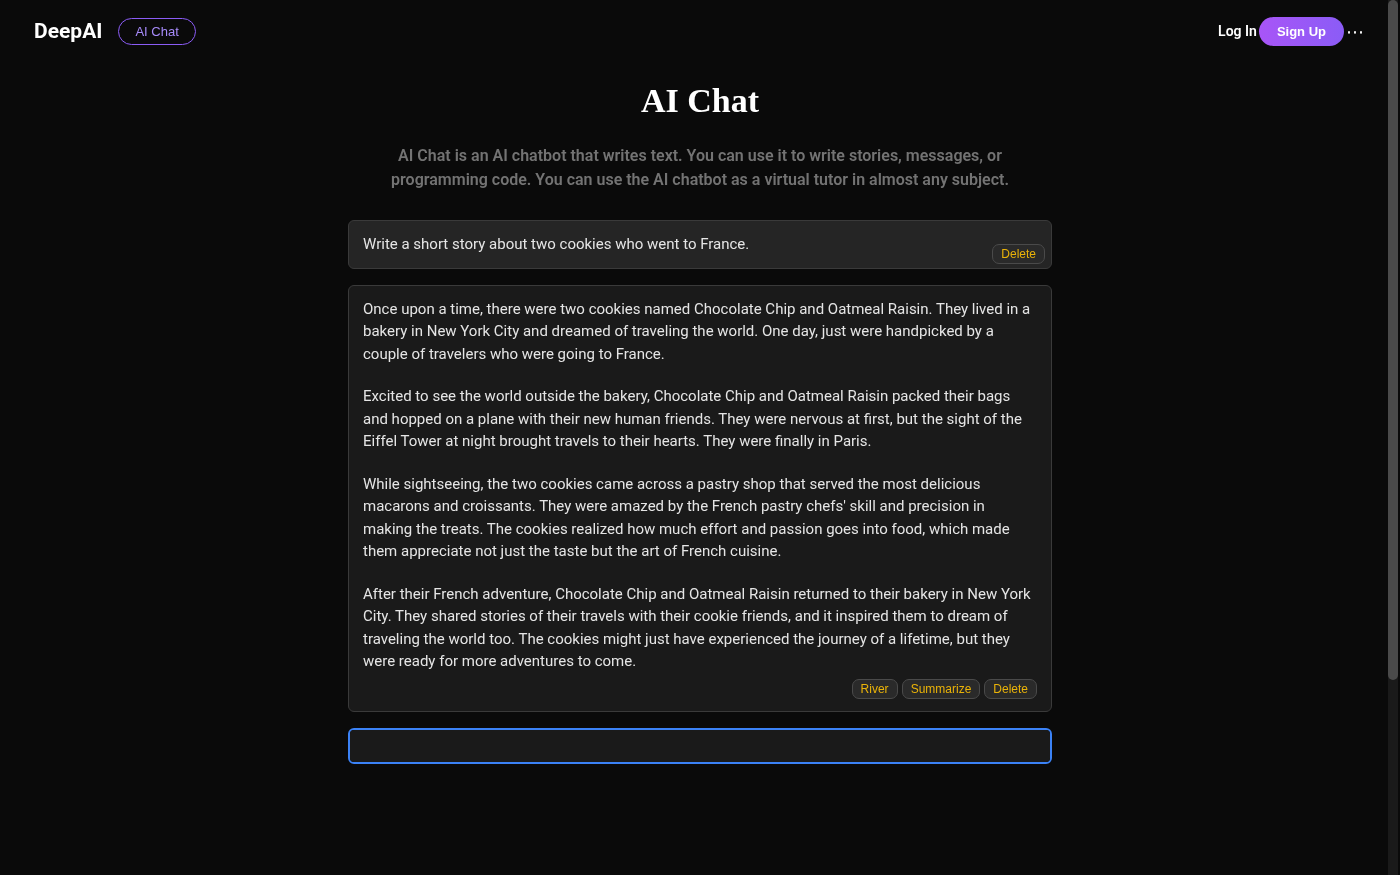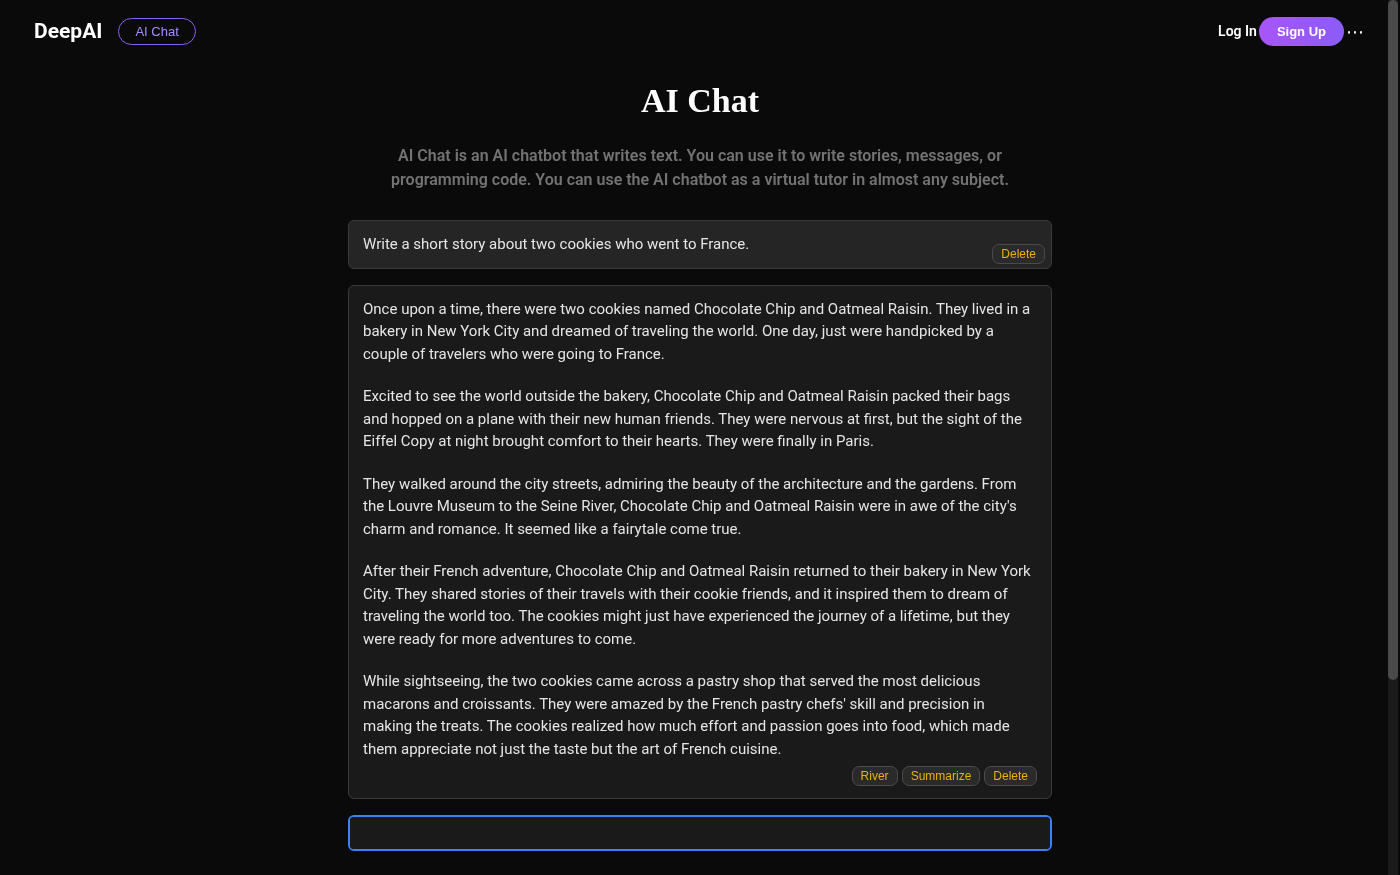--- a/index.html
+++ b/index.html
@@ -188,24 +188,23 @@
   <div class="message-box user-message">
     <div class="message-text">Write a short story about two cookies who went to France.</div>
     <div class="action-buttons user-box-actions">
       <button class="action-btn">Delete</button>
     </div>
   </div>
 
   <div class="message-box">
     <div class="message-text">
       <p class="message-paragraph">Once upon a time, there were two cookies named Chocolate Chip and Oatmeal Raisin. They lived in a bakery in New York City and dreamed of traveling the world. One day, just were handpicked by a couple of travelers who were going to France.</p>
-      <p class="message-paragraph">Excited to see the world outside the bakery, Chocolate Chip and Oatmeal Raisin packed their bags and hopped on a plane with their new human friends. They were nervous at first, but the sight of the Eiffel Copy at night brought comfort to their hearts. They were finally in Paris.</p>
-      <p class="message-paragraph">They walked around the city streets, admiring the beauty of the architecture and the gardens. From the Louvre Museum to the Seine River, Chocolate Chip and Oatmeal Raisin were in awe of the city's charm and romance. It seemed like a fairytale come true.</p>
+      <p class="message-paragraph">Excited to see the world outside the bakery, Chocolate Chip and Oatmeal Raisin packed their bags and hopped on a plane with their new human friends. They were nervous at first, but the sight of the Eiffel Tower at night brought travels to their hearts. They were finally in Paris.</p>
+      <p class="message-paragraph">While sightseeing, the two cookies came across a pastry shop that served the most delicious macarons and croissants. They were amazed by the French pastry chefs' skill and precision in making the treats. The cookies realized how much effort and passion goes into food, which made them appreciate not just the taste but the art of French cuisine.</p>
       <p class="message-paragraph">After their French adventure, Chocolate Chip and Oatmeal Raisin returned to their bakery in New York City. They shared stories of their travels with their cookie friends, and it inspired them to dream of traveling the world too. The cookies might just have experienced the journey of a lifetime, but they were ready for more adventures to come.</p>
-      <p class="message-paragraph">While sightseeing, the two cookies came across a pastry shop that served the most delicious macarons and croissants. They were amazed by the French pastry chefs' skill and precision in making the treats. The cookies realized how much effort and passion goes into food, which made them appreciate not just the taste but the art of French cuisine.</p>
     </div>
     <div class="action-buttons">
       <button class="action-btn">River</button>
       <button class="action-btn">Summarize</button>
       <button class="action-btn">Delete</button>
     </div>
   </div>
 
   <div class="input-row">
     <textarea class="chat-input" style=""></textarea>

